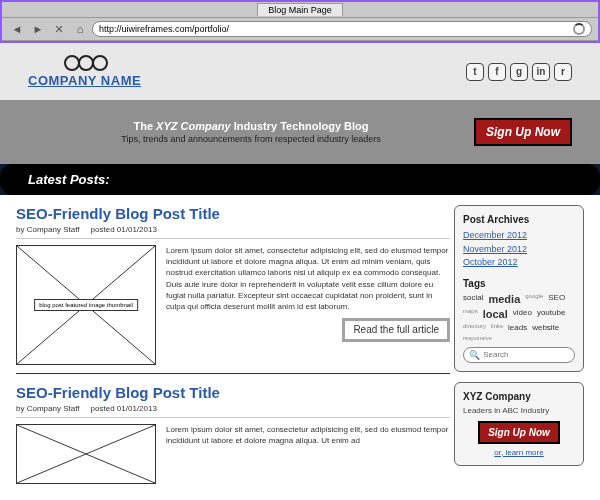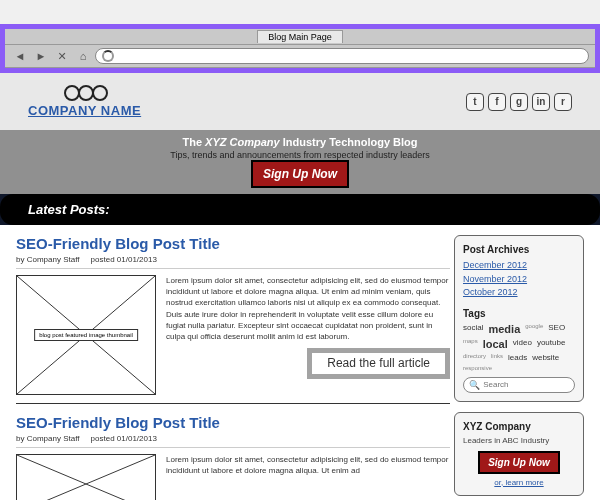--- a/index.html
+++ b/index.html
@@ -1,51 +1,51 @@
 <!DOCTYPE html>
 <html><head>
 <meta charset="utf-8">
 <style>
 * { margin: 0; padding: 0; box-sizing: border-box; }
 body { font-family: Arial, sans-serif; width: 600px; height: 500px; background: #f0f0f0; overflow: hidden; }
-.browser-chrome { background: #c9c9c9; border: 5px solid #8b5cf6; margin-top: 24px; }
+.browser-chrome { background: #c9c9c9; border: 2px solid #8b5cf6; }
 .tab-bar { background: #c9c9c9; height: 16px; display: flex; justify-content: center; align-items: center; border-bottom: 1px solid #999; font-size: 9px; }
 .tab { background: #e8e8e8; padding: 1px 10px; border: 1px solid #999; border-bottom: none; font-size: 9px; }
 .nav-bar { display: flex; align-items: center; padding: 3px 6px; gap: 3px; background: #c9c9c9; border-bottom: 1px solid #999; }
 .nav-btn { width: 18px; height: 16px; display: flex; align-items: center; justify-content: center; font-size: 11px; color: #555; cursor: pointer; }
 .addr-bar { flex: 1; display: flex; align-items: center; background: #fff; border: 1px solid #888; border-radius: 8px; height: 16px; padding: 0 6px; font-size: 9px; }
 .addr-bar span.url { flex: 1; }
 .addr-spin { width: 12px; height: 12px; border: 2px solid #999; border-top-color: #333; border-radius: 50%; }
 .page { background: #0f172a; }
 .header { display: flex; justify-content: space-between; align-items: center; padding: 12px 28px; background: #e8e8e8; }
 .logo-block { text-align: center; }
 .circles { display: flex; gap: 0; margin-bottom: 2px; justify-content: center; }
 .circle { width: 16px; height: 16px; border: 2px solid #222; border-radius: 50%; margin-right: -2px; }
 .company-name { color: #2a5aa8; font-weight: bold; font-size: 13px; text-decoration: underline; letter-spacing: 0.5px; }
 .social { display: flex; gap: 4px; }
 .social-icon { width: 18px; height: 18px; border: 1px solid #444; border-radius: 4px; display: flex; align-items: center; justify-content: center; font-size: 10px; font-weight: bold; color: #444; cursor: pointer; background: #f5f5f5; }
-.hero { background: #909090; padding: 6px 28px; display: flex; justify-content: space-between; align-items: center; flex-direction: column; }
+.hero { background: #909090; padding: 18px 28px; display: flex; justify-content: space-between; align-items: center; }
 .hero-text { text-align: center; flex: 1; }
 .hero-title { color: #fff; font-size: 11px; font-weight: bold; }
 .hero-title em { font-style: italic; }
 .hero-sub { color: #222; font-size: 9px; margin-top: 2px; }
 .signup-btn { background: #a01818; color: #fff; border: 2px solid #000; padding: 5px 10px; font-weight: bold; font-size: 12px; cursor: pointer; font-style: italic; }
 .section-header { background: #000; color: #fff; padding: 8px 28px; font-size: 13px; font-weight: bold; font-style: italic; border-radius: 13px; }
 .content { display: flex; padding: 10px 16px; gap: 4px; background: #fff; }
 .posts { flex: 1; }
 .post { border-bottom: 1px solid #333; padding-bottom: 8px; margin-bottom: 10px; }
 .post-title { color: #2a5aa8; font-size: 15px; font-weight: bold; margin-bottom: 3px; cursor: pointer; }
 .post-meta { font-size: 8px; color: #333; margin-bottom: 6px; border-bottom: 1px solid #ccc; padding-bottom: 4px; }
 .post-body { display: flex; gap: 10px; }
 .thumb { width: 140px; height: 120px; border: 1px solid #333; position: relative; background: #fff; flex-shrink: 0; }
 .thumb::before, .thumb::after { content: ''; position: absolute; background: #333; }
 .thumb svg { position: absolute; top: 0; left: 0; width: 100%; height: 100%; }
 .thumb-label { position: absolute; top: 50%; left: 50%; transform: translate(-50%, -50%); background: #fff; border: 1px solid #333; font-size: 6px; padding: 2px 4px; white-space: nowrap; }
 .excerpt { font-size: 8px; color: #333; line-height: 1.4; flex: 1; }
-.read-more { border: 5px solid #a3a3a3; font-size: 12px; padding: 2px 15px; margin-top: 6px; display: inline-block; cursor: pointer; float: right; background: #fff; }
+.read-more { border: 3px solid #a3a3a3; font-size: 10px; padding: 2px 8px; margin-top: 6px; display: inline-block; cursor: pointer; float: right; background: #fff; }
 .sidebar { width: 130px; display: flex; flex-direction: column; gap: 10px; }
 .widget { border: 1px solid #666; border-radius: 6px; padding: 8px; background: #f5f5f5; }
 .widget-title { font-size: 10px; font-weight: bold; color: #222; margin-bottom: 4px; }
 .archive-link { color: #2a5aa8; font-size: 9px; text-decoration: underline; display: block; line-height: 1.5; cursor: pointer; }
 .tags { display: flex; flex-wrap: wrap; gap: 3px 5px; margin-top: 2px; }
 .tag { font-size: 8px; color: #333; cursor: pointer; }
 .tag.big { font-size: 11px; font-weight: bold; }
 .tag.red { color: #a01818; }
 .tag.tiny { font-size: 6px; color: #888; }
 .search-box { display: flex; align-items: center; border: 1px solid #888; border-radius: 8px; padding: 2px 5px; margin-top: 6px; background: #fff; }
@@ -60,20 +60,21 @@
 <div class="browser-chrome">
   <div class="tab-bar">
     <div class="tab">Blog Main Page</div>
   </div>
   <div class="nav-bar">
     <div class="nav-btn">◄</div>
     <div class="nav-btn">►</div>
     <div class="nav-btn">✕</div>
     <div class="nav-btn">⌂</div>
     <div class="addr-bar">
+      <span class="url">http://uiwireframes.com/portfolio/</span>
       <span class="addr-spin"></span>
     </div>
   </div>
 </div>
 
 <div class="page">
   <div class="header">
     <div class="logo-block">
       <div class="circles">
         <div class="circle"></div>

